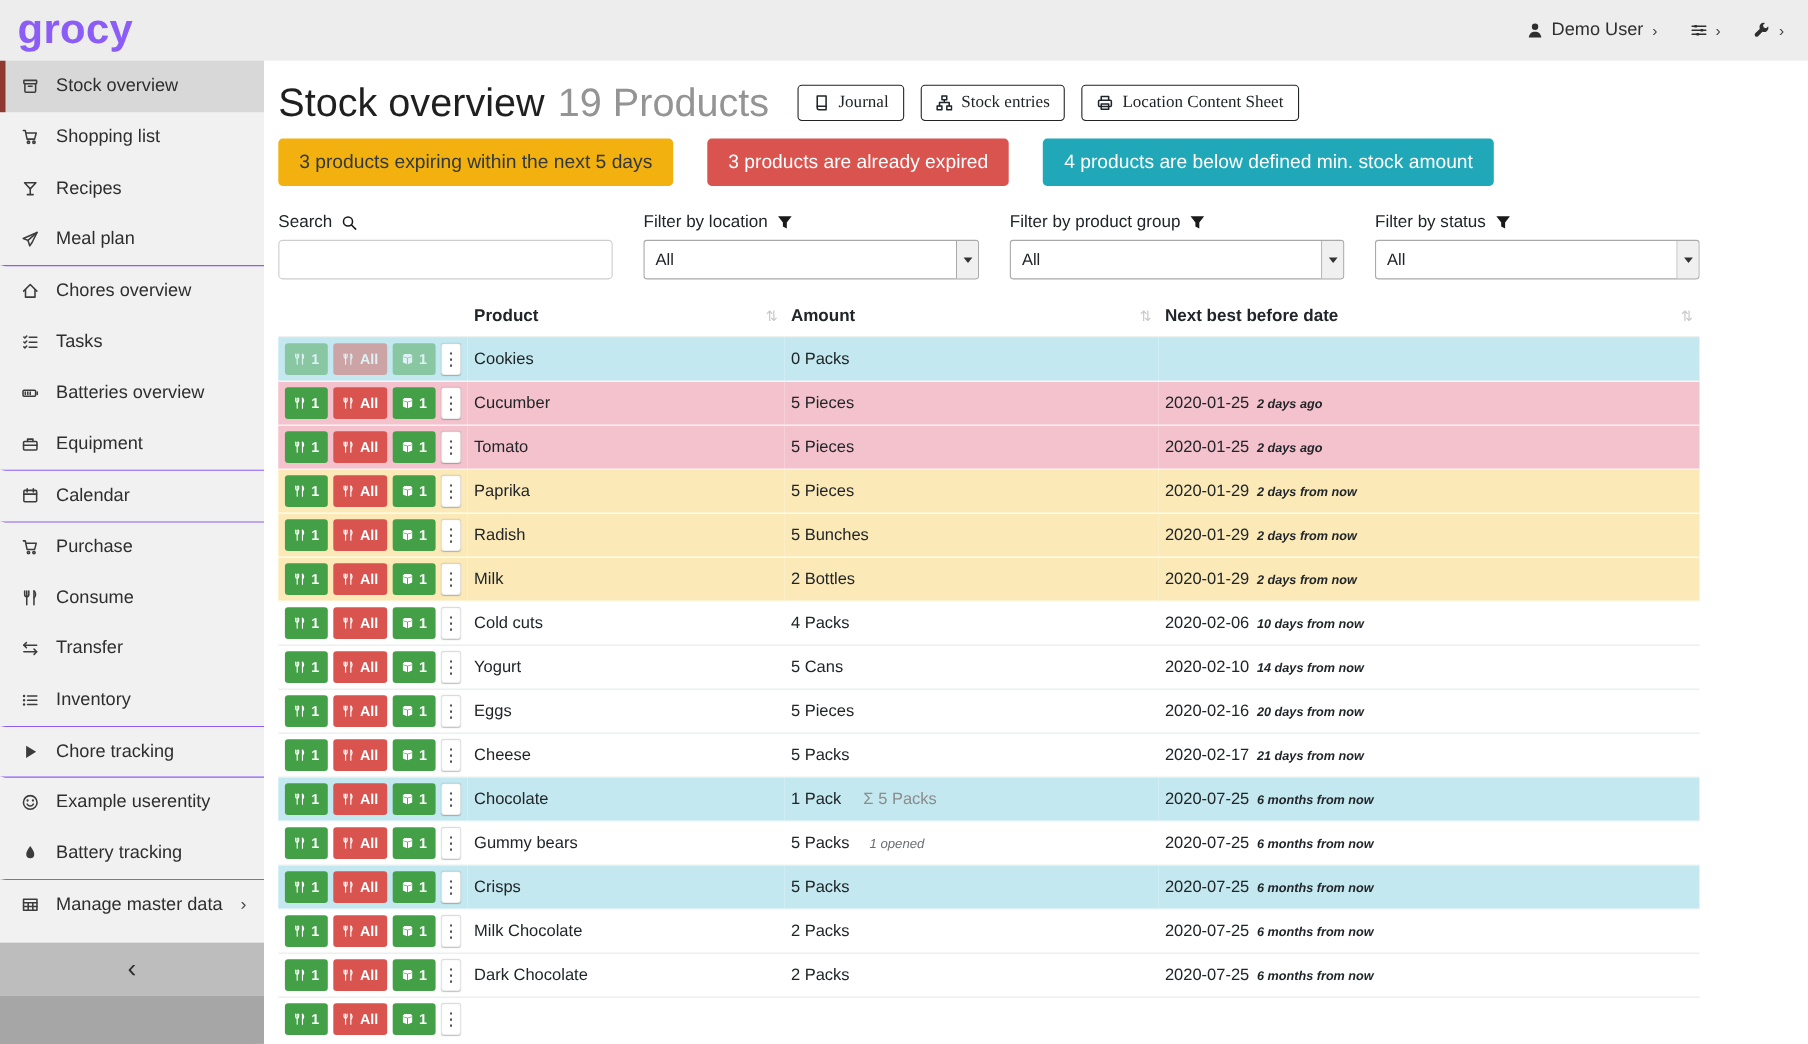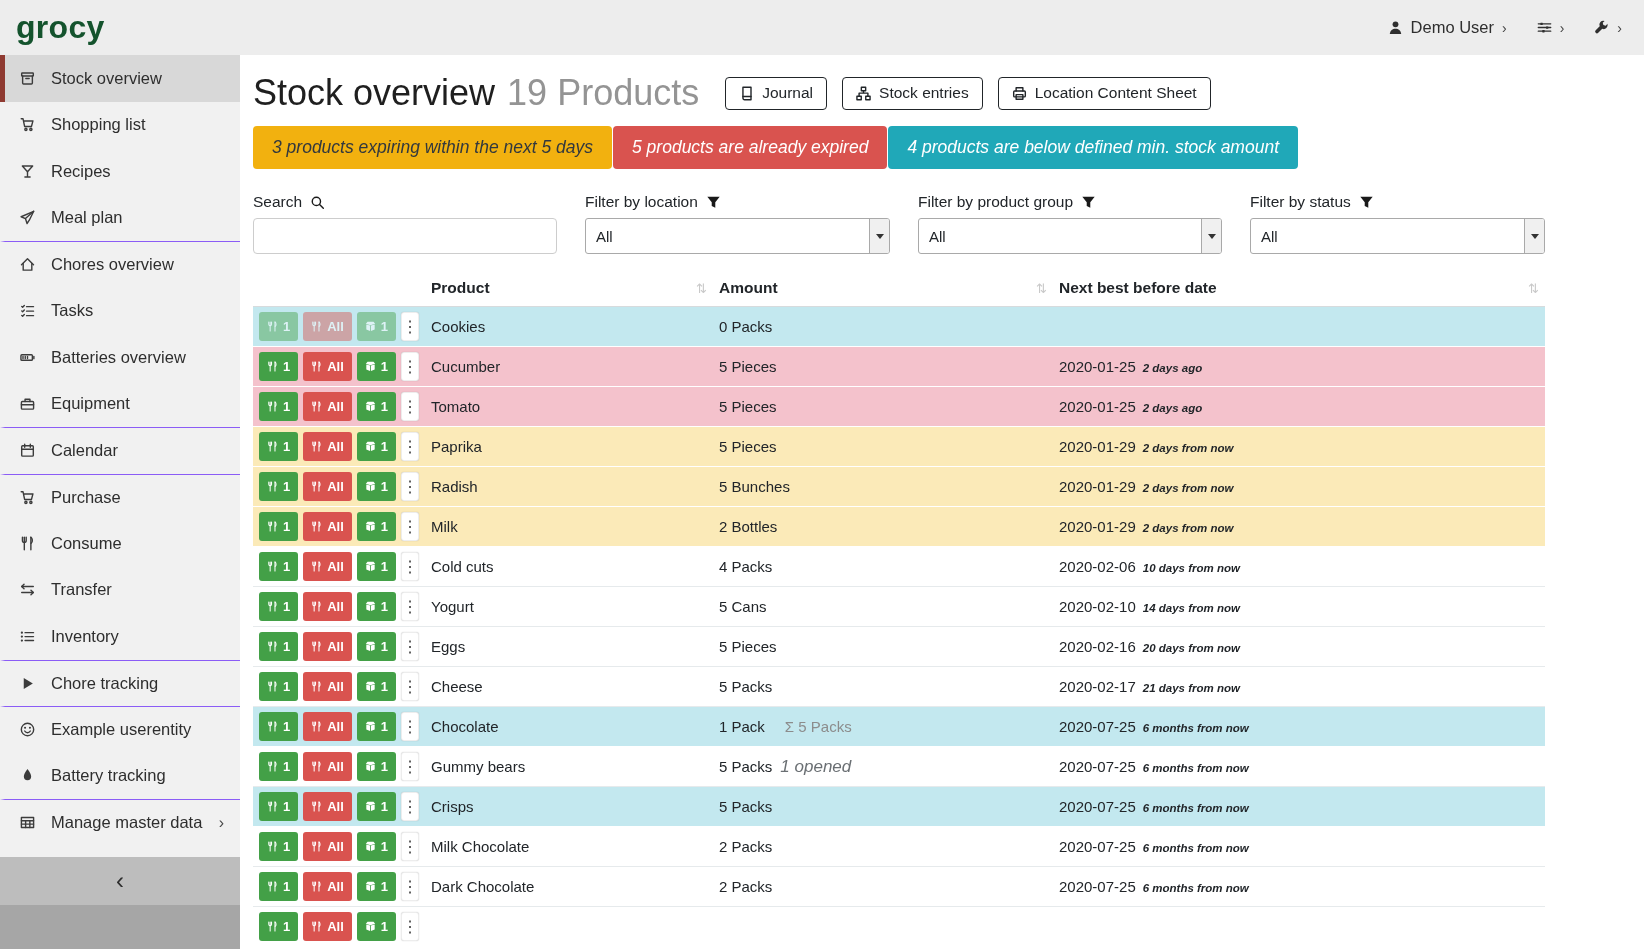--- a/index.html
+++ b/index.html
@@ -10,21 +10,21 @@
     font-family: "Liberation Sans", "DejaVu Sans", sans-serif;
     color: #212529; background: #fff;
   }
 
   
   .topbar {
     position: fixed; top: 0; left: 0; right: 0; height: 55px;
     background: #ededed; display: flex; align-items: center;
     justify-content: space-between; padding: 0 22px 0 16px; z-index: 30;
   }
-  .logo { font-size: 32px; font-weight: 700; color: #14532d; cursor: pointer; letter-spacing: .3px; }
+  .logo { font-size: 38px; font-weight: 700; color: #8b5cf6; cursor: pointer; letter-spacing: .3px; }
   .topbar-right { display: flex; align-items: center; gap: 30px; }
   .topbar-item { display: flex; align-items: center; gap: 8px; cursor: pointer; color: #2f2f2f; font-size: 16.5px; }
   .topbar-item .t-icon { display: flex; color: #2f2f2f; }
   .topbar-item .chev { font-size: 14px; color: #444; }
 
   
   .sidebar {
     position: fixed; top: 55px; left: 0; bottom: 0; width: 240px;
     background: #f1f1f1; display: flex; flex-direction: column; z-index: 20;
   }
@@ -48,25 +48,25 @@
   main { position: fixed; top: 55px; left: 240px; right: 0; bottom: 0; background: #fff; overflow: hidden; padding: 17px 0 0 13px; }
   .content { width: 1292px; }
 
   .page-head { display: flex; align-items: center; gap: 14px; margin: 0 0 12px; }
   h1 { margin: 0; font-size: 36px; font-weight: 500; color: #1f1f1f; display: flex; align-items: baseline; gap: 12px; }
   .subtitle { color: #949494; font-weight: 300; }
   .toolbar { display: flex; gap: 15px; margin-left: 12px; }
   .toolbar-btn {
     display: flex; align-items: center; gap: 8px; height: 33px; padding: 0 13px;
     background: #fff; border: 1px solid #212529; border-radius: 4px;
-    font-size: 15.5px; color: #212529; cursor: pointer; font-family: Liberation Sans, sans-serif;
+    font-size: 15.5px; color: #212529; cursor: pointer; font-family: Liberation Serif, serif;
   }
   .toolbar-btn .icon { display: flex; }
 
-  .banners { display: flex; gap: 1px; margin: 0 0 24px; font-style: italic; }
+  .banners { display: flex; gap: 31px; margin: 0 0 24px; }
   .banner { height: 43px; display: flex; align-items: center; padding: 0 19px; border-radius: 4px; font-size: 17.5px; cursor: pointer; white-space: nowrap; }
   .banner.warning { background: var(--warning); color: #32383e; }
   .banner.danger { background: var(--danger); color: #fff; }
   .banner.info { background: var(--info); color: #fff; }
 
   .filters { display: grid; grid-template-columns: 304px 305px 304px 295px; column-gap: 28px; }
   .filter-label { display: flex; align-items: center; gap: 8px; font-size: 15.5px; margin-bottom: 7px; }
   .filter-label .f-icon { display: flex; color: #1a1a1a; }
   .search-input { width: 100%; height: 36px; border: 1px solid #cdcdcd; border-radius: 4px; padding: 0 10px; font-size: 15px; font-family: inherit; outline: none; }
   .select {
@@ -97,21 +97,21 @@
   .btn .b-icon svg { width: 11px; height: 11px; }
   .btn.green { background: var(--success-btn); }
   .btn.red { background: var(--danger-btn); }
   .btn-menu {
     width: 24px; height: 29px; display: flex; align-items: center; justify-content: center;
     background: #fff; color: #3f3f3f; border: 1px solid rgba(0,0,0,.07); border-radius: 3px;
     font-size: 16px; cursor: pointer; padding: 0; box-shadow: 0 0 1px rgba(0,0,0,.25);
   }
   tr.disabled .btn { opacity: .45; }
   .agg { color: #8c8c8c; margin-left: 20px; }
-  .note { color: #6a6f73; font-style: italic; font-size: 17px; margin-left: 8px; }
+  .note { color: #6a6f73; font-style: italic; font-size: 12px; margin-left: 18px; }
   .rel { font-style: italic; font-size: 11.5px; font-weight: 600; margin-left: 7px; color: #212529; }
 </style>
 </head>
 <body>
 
 <header class="topbar">
   <div class="logo">grocy</div>
   <div class="topbar-right">
     <div class="topbar-item">
       <span class="t-icon">
@@ -355,21 +355,21 @@
                 <rect x="4.4" y="9.2" width="7.2" height="5"></rect>
               </svg>
             </span>
             <span>Location Content Sheet</span>
           </button>
         </div>
     </div>
 
     <div class="banners">
         <div class="banner warning">3 products expiring within the next 5 days</div>
-        <div class="banner danger">5 products are already expired</div>
+        <div class="banner danger">3 products are already expired</div>
         <div class="banner info">4 products are below defined min. stock amount</div>
       </div>
 
     <div class="filters">
       <div class="filter">
         <div class="filter-label">
           <span>Search</span>
           <span class="f-icon">
               <svg viewBox="0 0 16 16" width="15" height="15" fill="none" stroke="currentColor" stroke-width="1.5" stroke-linecap="round" stroke-linejoin="round">
                 <circle cx="6.8" cy="6.8" r="4.4"></circle>

